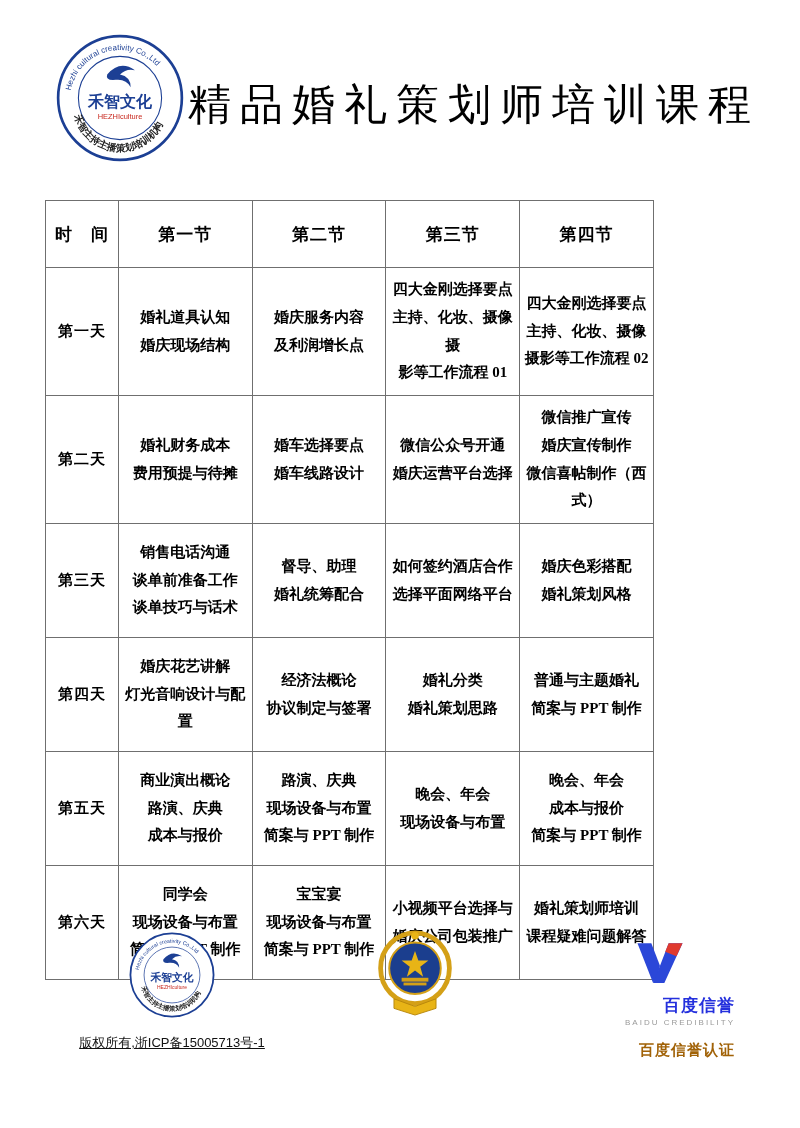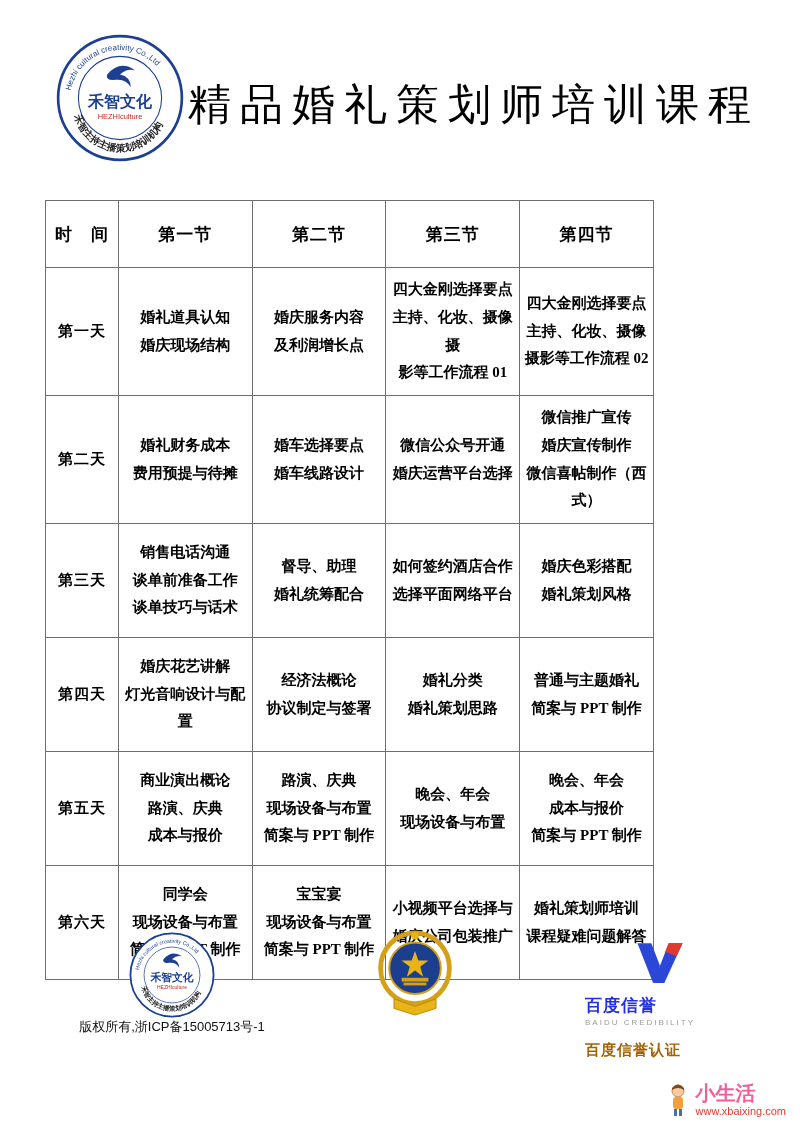--- a/index.html
+++ b/index.html
@@ -43,28 +43,28 @@
   }
   table.schedule col.c-day{width:12%;}
   table.schedule col.c-sec{width:22%;}
   .cell{white-space:pre-line;}
   .day-cell{font-size:16px;letter-spacing:1px;}
 
   
   .footer-left{position:absolute;left:62px;top:932px;width:220px;text-align:center;}
   .footer-left .logo-small{width:86px;height:86px;margin:0 auto;}
   .footer-left .logo-small svg{width:100%;height:100%;display:block;}
-  .copyright-text{font-size:13px;color:#111;}
+  .copyright-text{margin-top:16px;font-size:13px;color:#111;text-decoration:underline;}
 
   .footer-center{position:absolute;left:295px;top:930px;width:240px;text-align:center;}
   .police-badge{width:78px;height:86px;margin:0 auto;}
   .police-badge svg{width:100%;height:100%;display:block;}
   .police-text{margin-top:14px;font-size:16px;font-weight:bold;color:#000;}
 
-  .footer-right{position:absolute;left:585px;top:938px;width:150px;text-align:left;}
+  .footer-right{position:absolute;left:585px;top:938px;width:150px;text-align:right;}
   .baidu-logo{width:56px;height:52px;margin:0 auto;}
   .baidu-logo svg{width:100%;height:100%;display:block;}
   .baidu-title{font-size:17px;font-weight:bold;color:#2430dd;margin-top:4px;letter-spacing:1px;}
   .baidu-sub{font-size:8px;color:#9a9a9a;letter-spacing:2px;margin-top:1px;}
   .baidu-cert{font-size:15px;font-weight:bold;color:#a16207;margin-top:14px;letter-spacing:1px;}
 
   
   .watermark{
     position:absolute;right:10px;bottom:8px;
     display:flex;align-items:center;gap:5px;
@@ -242,29 +242,14 @@
         <polygon points="4,6 20,6 30,32 27,44 22,52" fill="#2b47d8"></polygon>
         <polygon points="40,6 56,6 35,52 22,52 30,32" fill="#2b47d8"></polygon>
         <polygon points="40,6 56,6 49,21 36,16" fill="#e03a2f"></polygon>
       </svg>
     </div>
     <div class="baidu-title">百度信誉</div>
     <div class="baidu-sub">BAIDU CREDIBILITY</div>
     <div class="baidu-cert">百度信誉认证</div>
   </div>
 
-  <div class="watermark">
-    <div class="wm-icon">
-      <svg viewBox="0 0 26 34">
-        <circle cx="13" cy="8" r="6" fill="#f6c9a0" stroke="#c98a4b" stroke-width="1"></circle>
-        <path d="M 7,5 Q 13,-2 19,5 L 19,7 Q 13,3 7,7 Z" fill="#7a4a21"></path>
-        <rect x="8" y="14" width="10" height="12" rx="3" fill="#f0a03c"></rect>
-        <rect x="9" y="26" width="3" height="7" fill="#4a6fa5"></rect>
-        <rect x="14" y="26" width="3" height="7" fill="#4a6fa5"></rect>
-      </svg>
-    </div>
-    <div class="wm-text">
-      <span class="wm-name">小生活</span>
-      <a class="wm-url" href="#">www.xbaixing.com</a>
-    </div>
-  </div>
 
 </div>
 
 </body></html>

